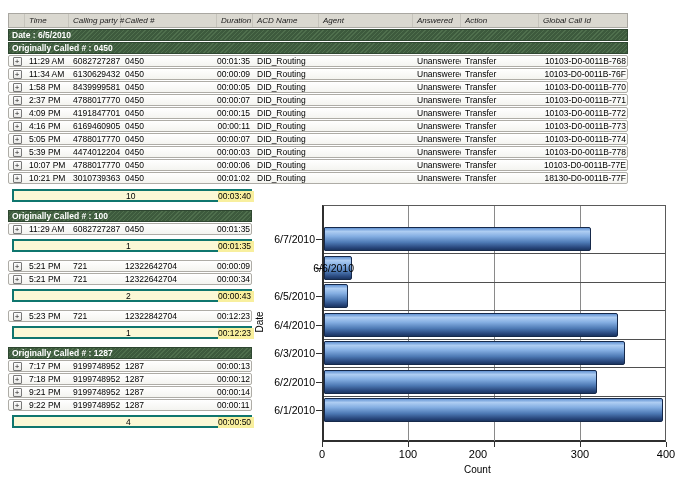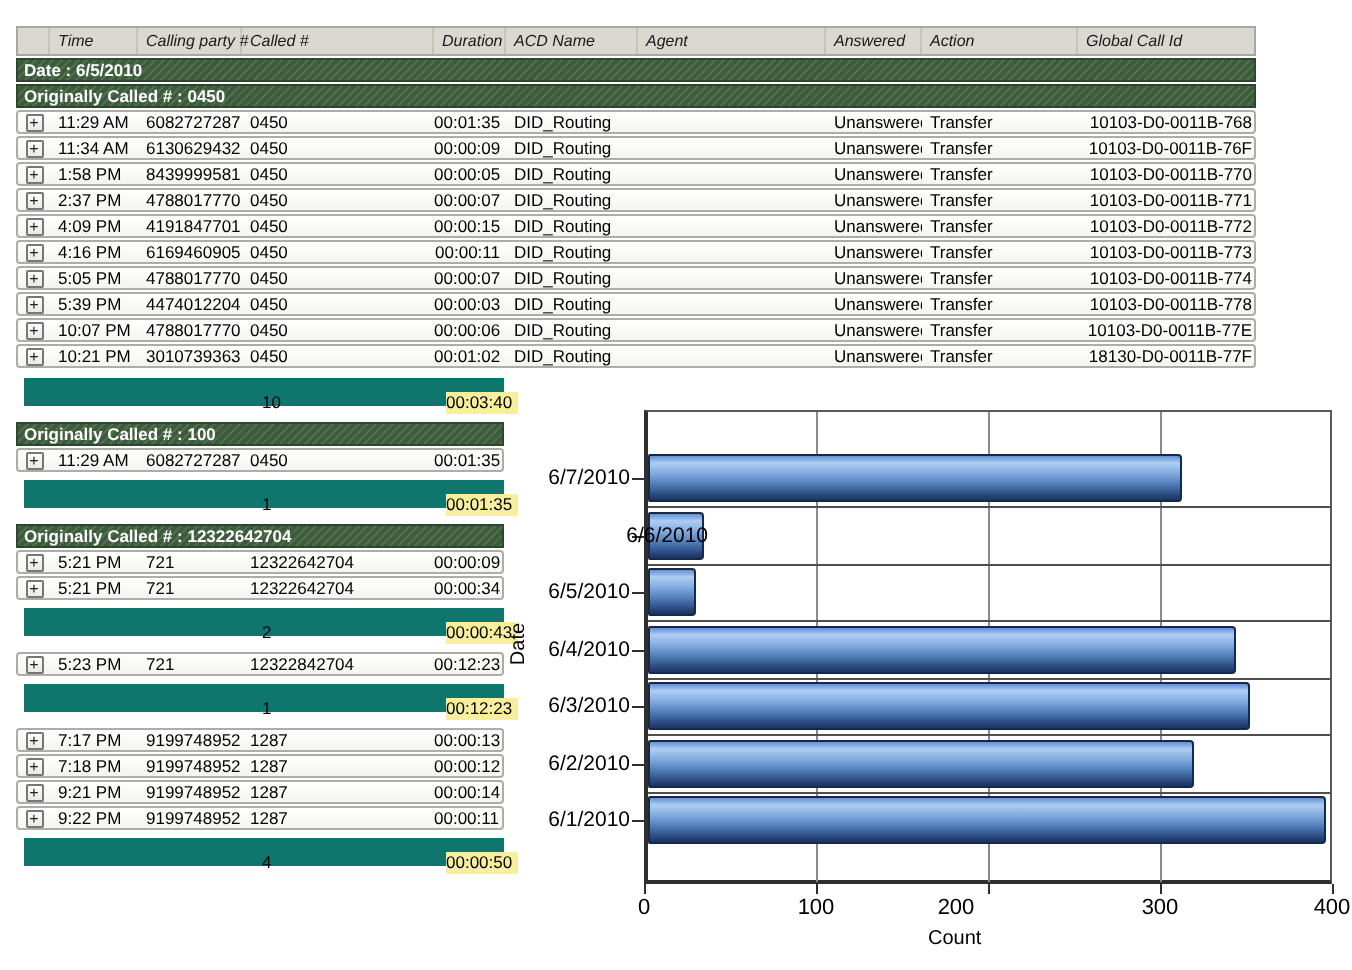--- a/index.html
+++ b/index.html
@@ -23,21 +23,21 @@
   .row.full{grid-template-columns:16px 44px 52px 96px 36px 66px 94px 48px 78px 90px;}
   .row.trunc{grid-template-columns:16px 44px 52px 96px 34px;}
   .cell{padding-left:4px;white-space:nowrap;overflow:hidden;}
   .cell.right{text-align:right;padding-right:3px;padding-left:0;}
   .expand{display:flex;align-items:center;justify-content:center;padding:0;}
   .expand .box{width:9px;height:9px;box-sizing:border-box;border:1px solid #777;border-radius:1px;
                background:linear-gradient(#fdfdfd,#e9e9e6);font-size:8px;line-height:7px;
                text-align:center;color:#222;cursor:pointer;}
   .summary{display:grid;grid-template-columns:12px 44px 52px 96px 36px;width:240px;height:13px;
            box-sizing:border-box;margin-left:4px;margin-top:4px;background:#fbf8d6;
-           border:7px solid #0f766e;font-size:8.5px;line-height:11px;color:#000;}
+           border:2px solid #0f766e;font-size:8.5px;line-height:11px;color:#000;}
   .summary .dur{background:#f8ef9e;text-align:right;padding-right:3px;}
   .summary .cnt{padding-left:4px;}
 
   
   #chart{position:absolute;left:0;top:0;width:676px;height:485px;pointer-events:none;}
   .plot{position:absolute;left:322px;top:205px;width:344px;height:237px;box-sizing:border-box;
         border-top:1px solid #5a5a5a;border-right:1px solid #5a5a5a;
         border-left:2px solid #2f2f2f;border-bottom:2px solid #2f2f2f;background:#fff;}
   .vgrid{position:absolute;top:206px;height:235px;width:1px;background:#8a8a8a;}
   .hline{position:absolute;left:324px;width:341px;height:1px;background:#4f4f4f;}
@@ -236,21 +236,20 @@
           </div>
           <div class="summary">
             <div></div>
             <div></div>
             <div></div>
             <div class="cnt">1</div>
             <div class="dur">00:01:35</div>
           </div>
         </div>
         <div class="section narrow" style="margin-top: 8px;">
-          <div class="band">Originally Called # : 12322642704</div>
           <div class="row trunc">
             <div class="cell expand">
               <span class="box">+</span>
             </div>
             <div class="cell">5:21 PM</div>
             <div class="cell">721</div>
             <div class="cell">12322642704</div>
             <div class="cell right">00:00:09</div>
           </div>
           <div class="row trunc">
@@ -282,20 +281,21 @@
           </div>
           <div class="summary">
             <div></div>
             <div></div>
             <div></div>
             <div class="cnt">1</div>
             <div class="dur">00:12:23</div>
           </div>
         </div>
         <div class="section narrow" style="margin-top: 8px;">
+          <div class="band">Originally Called # : 1287</div>
           <div class="row trunc">
             <div class="cell expand">
               <span class="box">+</span>
             </div>
             <div class="cell">7:17 PM</div>
             <div class="cell">9199748952</div>
             <div class="cell">1287</div>
             <div class="cell right">00:00:13</div>
           </div>
           <div class="row trunc">

